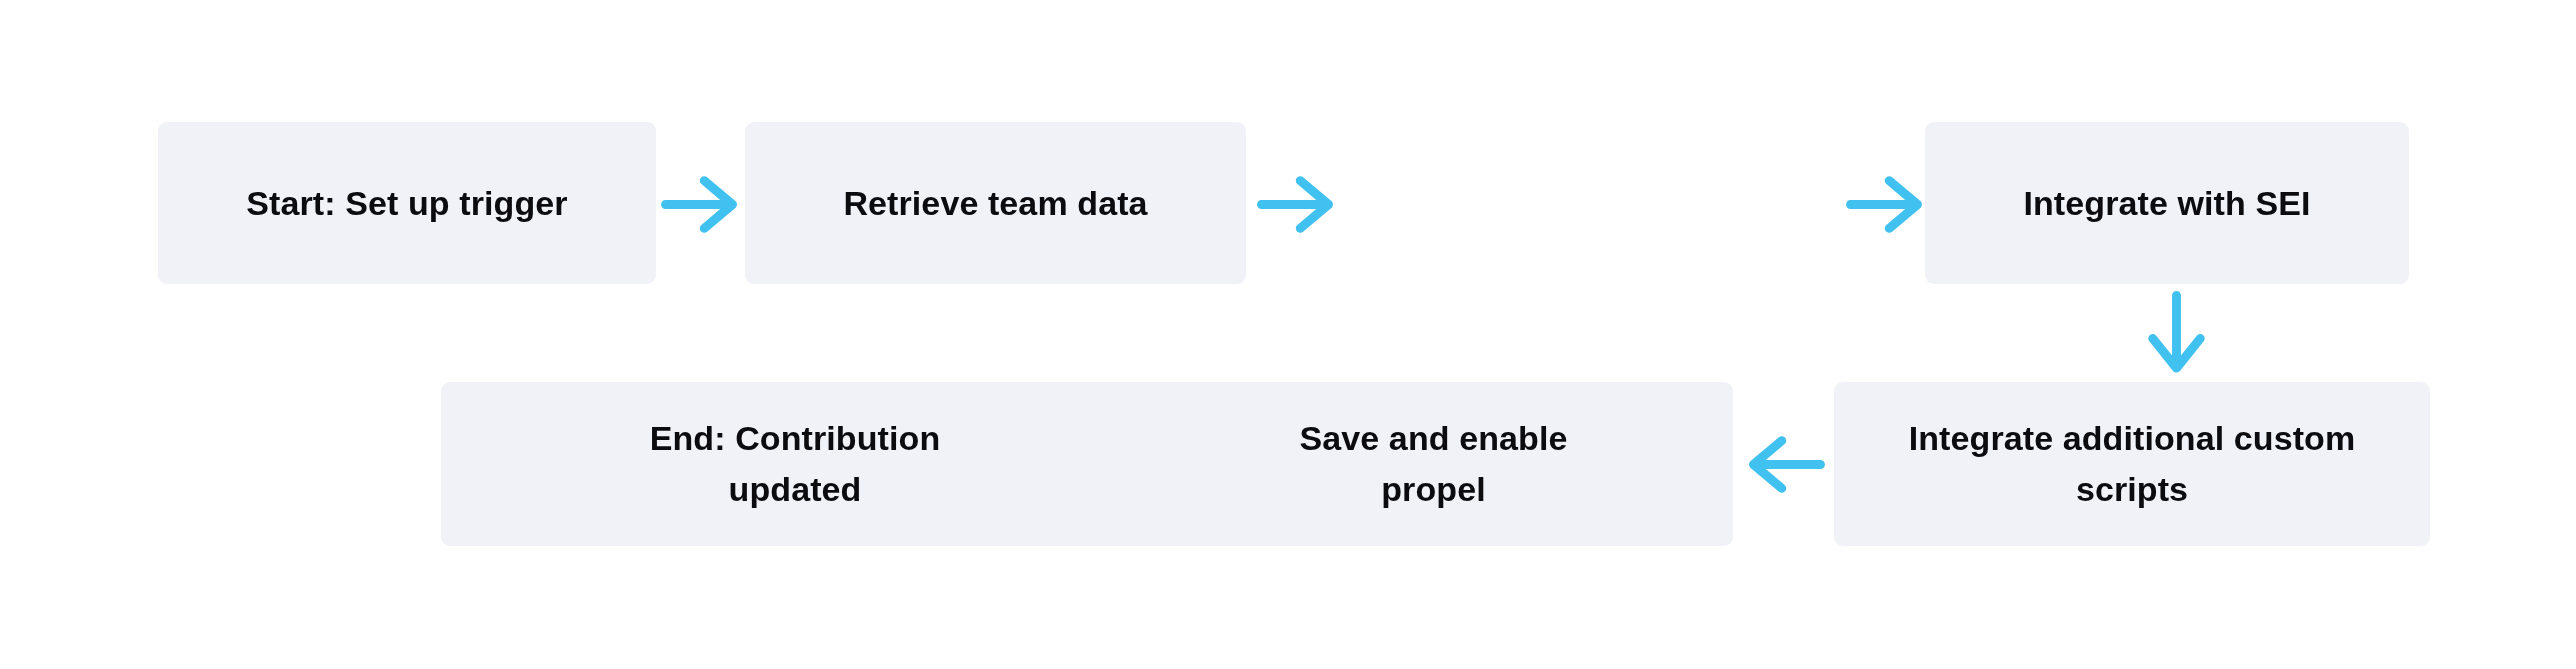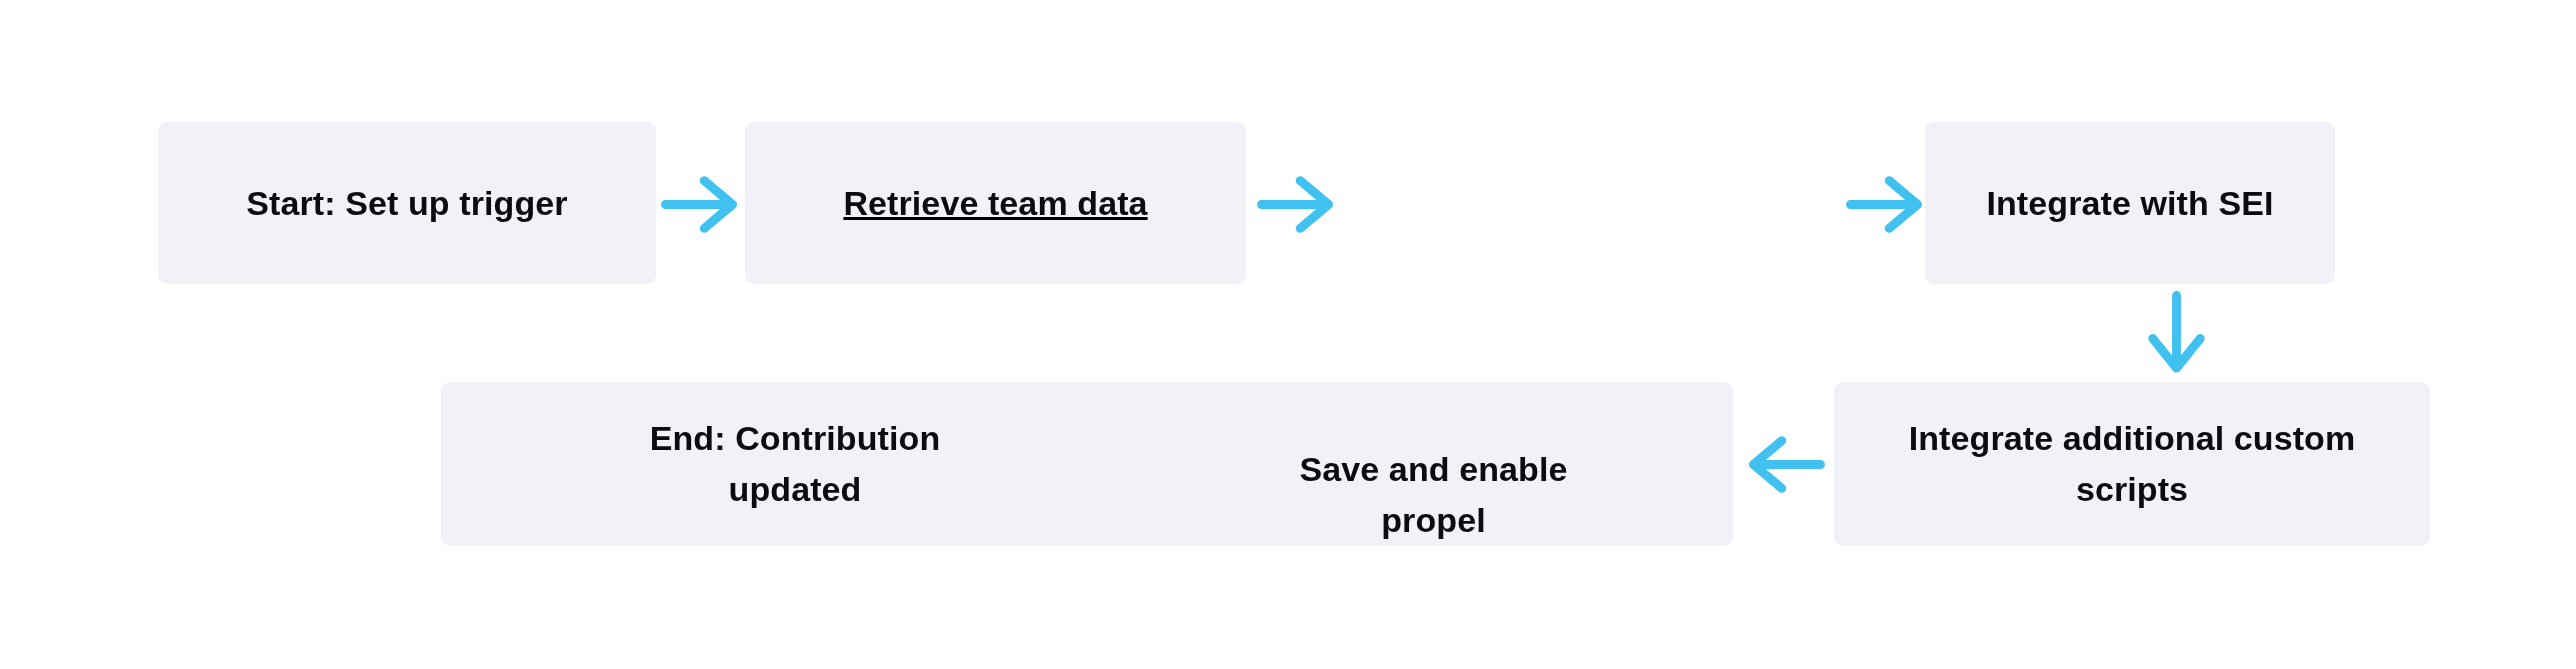--- a/index.html
+++ b/index.html
@@ -38,25 +38,25 @@
   }
   .arrow path {
     fill: none;
     stroke: currentColor;
     stroke-width: 12;
     stroke-linecap: round;
     stroke-linejoin: round;
   }
   
   .n1 { left: 158px;  top: 122px; width: 498px; height: 162px; }
-  .n2 { left: 745px; top: 122px; width: 501px; height: 162px; text-decoration: underline; }
+  .n2 { left: 745px; top: 122px; width: 501px; height: 162px; }
   .n3 { left: 1339px; top: 122px; width: 498px; height: 162px; }
-  .n4 { left: 1925px; top: 122px; width: 410px; height: 162px; }
+  .n4 { left: 1925px; top: 122px; width: 484px; height: 162px; }
   .n5 { left: 1834px; top: 382px; width: 596px; height: 164px; }
-  .n6 { left: 1134px; top: 382px; width: 599px; height: 164px; align-items: flex-end; }
+  .n6 { left: 1134px; top: 382px; width: 599px; height: 164px; }
   .n7 { left: 441px;  top: 382px; width: 708px; height: 164px; }
   .n5 span { max-width: 447px; }
   .n6 span { max-width: 335px; }
   .n7 span { max-width: 373px; }
   
   .a1 { left: 661px;  top: 171px; }
   .a2 { left: 1257px; top: 171px; }
   .a3 { left: 1846px; top: 171px; }
   .a4 { left: 2143px; top: 291px; }
   .a5 { left: 1743px; top: 431px; }

